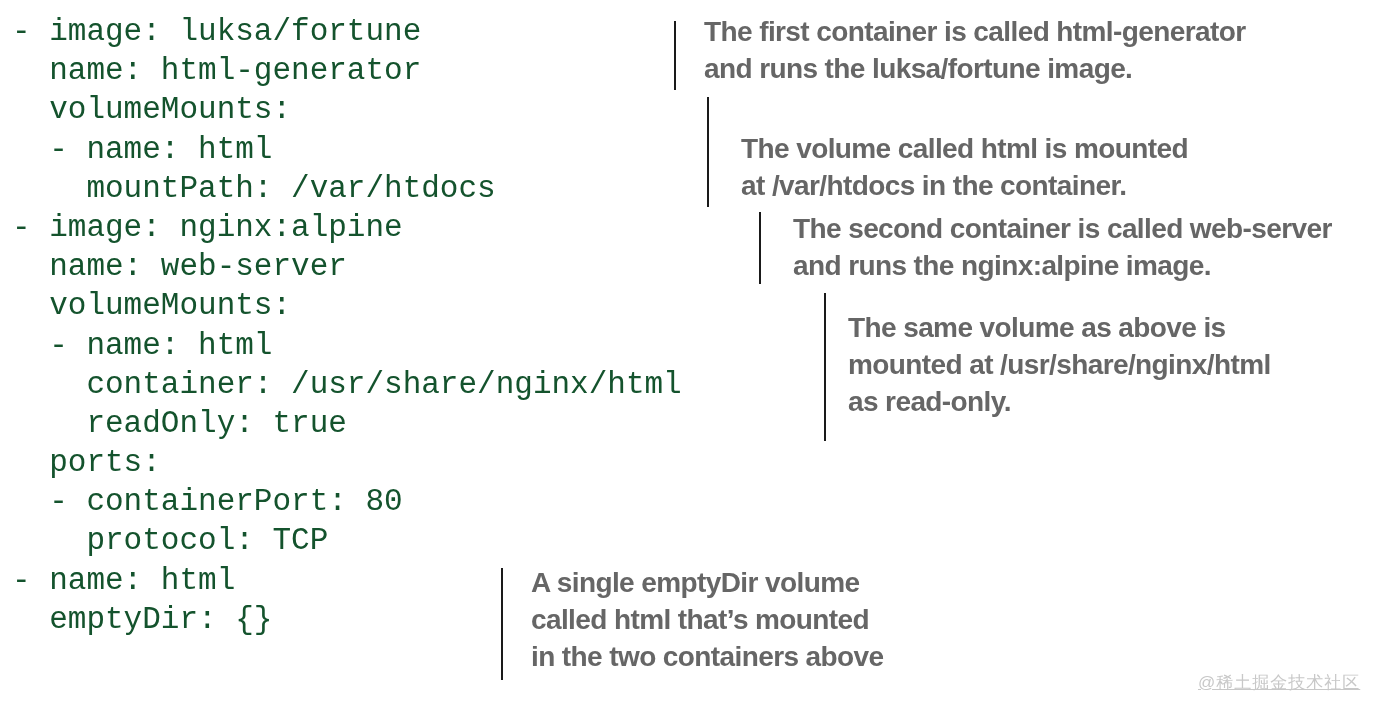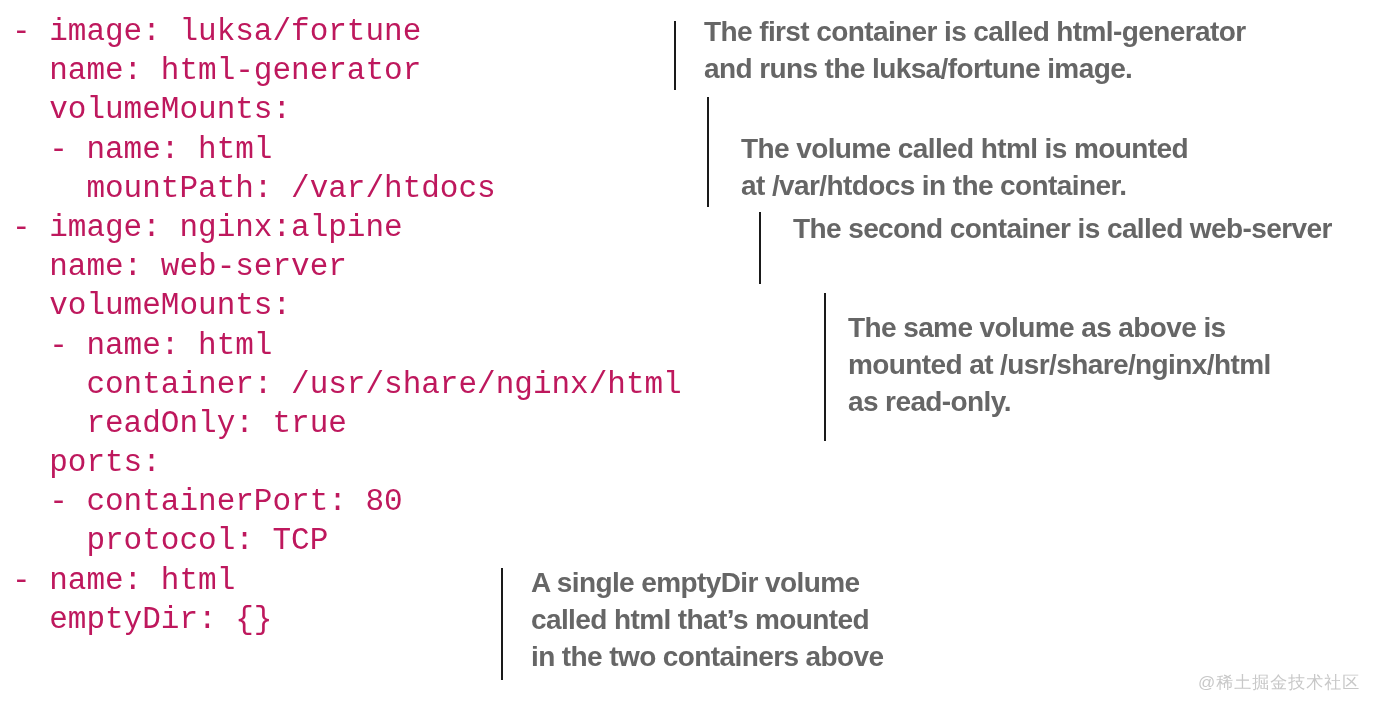--- a/index.html
+++ b/index.html
@@ -15,21 +15,21 @@
     overflow: hidden;
     font-family: "Liberation Sans", sans-serif;
   }
   
   .code-block {
     position: absolute;
     left: 12px;
     top: 12px;
     font-family: "Liberation Mono", "DejaVu Sans Mono", monospace;
     font-size: 31px;
-    color: #be185d;
+    color: #14532d;
   }
   .code-block .tline {
     height: 39.2px;
     line-height: 39.2px;
     white-space: pre;
   }
   
   .ann {
     position: absolute;
     font-family: "Liberation Sans", sans-serif;
@@ -63,20 +63,21 @@
 
   .watermark {
     position: absolute;
     left: 1198px;
     top: 671px;
     font-size: 17px;
     letter-spacing: 1px;
     color: #c8c8c8;
     font-family: "Liberation Sans", sans-serif;
     white-space: nowrap;
+    text-decoration: underline;
   }
 </style>
 </head>
 <body>
 
 <div id="canvas">
 
   <div class="code-block">
       <div class="tline">- image: luksa/fortune</div>
       <div class="tline">  name: html-generator</div>
@@ -107,20 +108,21 @@
       <div class="tline">and runs the luksa/fortune image.</div>
     </div>
 
   <div class="ann" id="ann-2">
       <div class="tline">The volume called html is mounted</div>
       <div class="tline">at /var/htdocs in the container.</div>
     </div>
 
   <div class="ann" id="ann-3">
       <div class="tline">The second container is called web-server</div>
+      <div class="tline">and runs the nginx:alpine image.</div>
     </div>
 
   <div class="ann" id="ann-4">
       <div class="tline">The same volume as above is</div>
       <div class="tline">mounted at /usr/share/nginx/html</div>
       <div class="tline">as read-only.</div>
     </div>
 
   <div class="ann" id="ann-5">
       <div class="tline">A single emptyDir volume</div>

